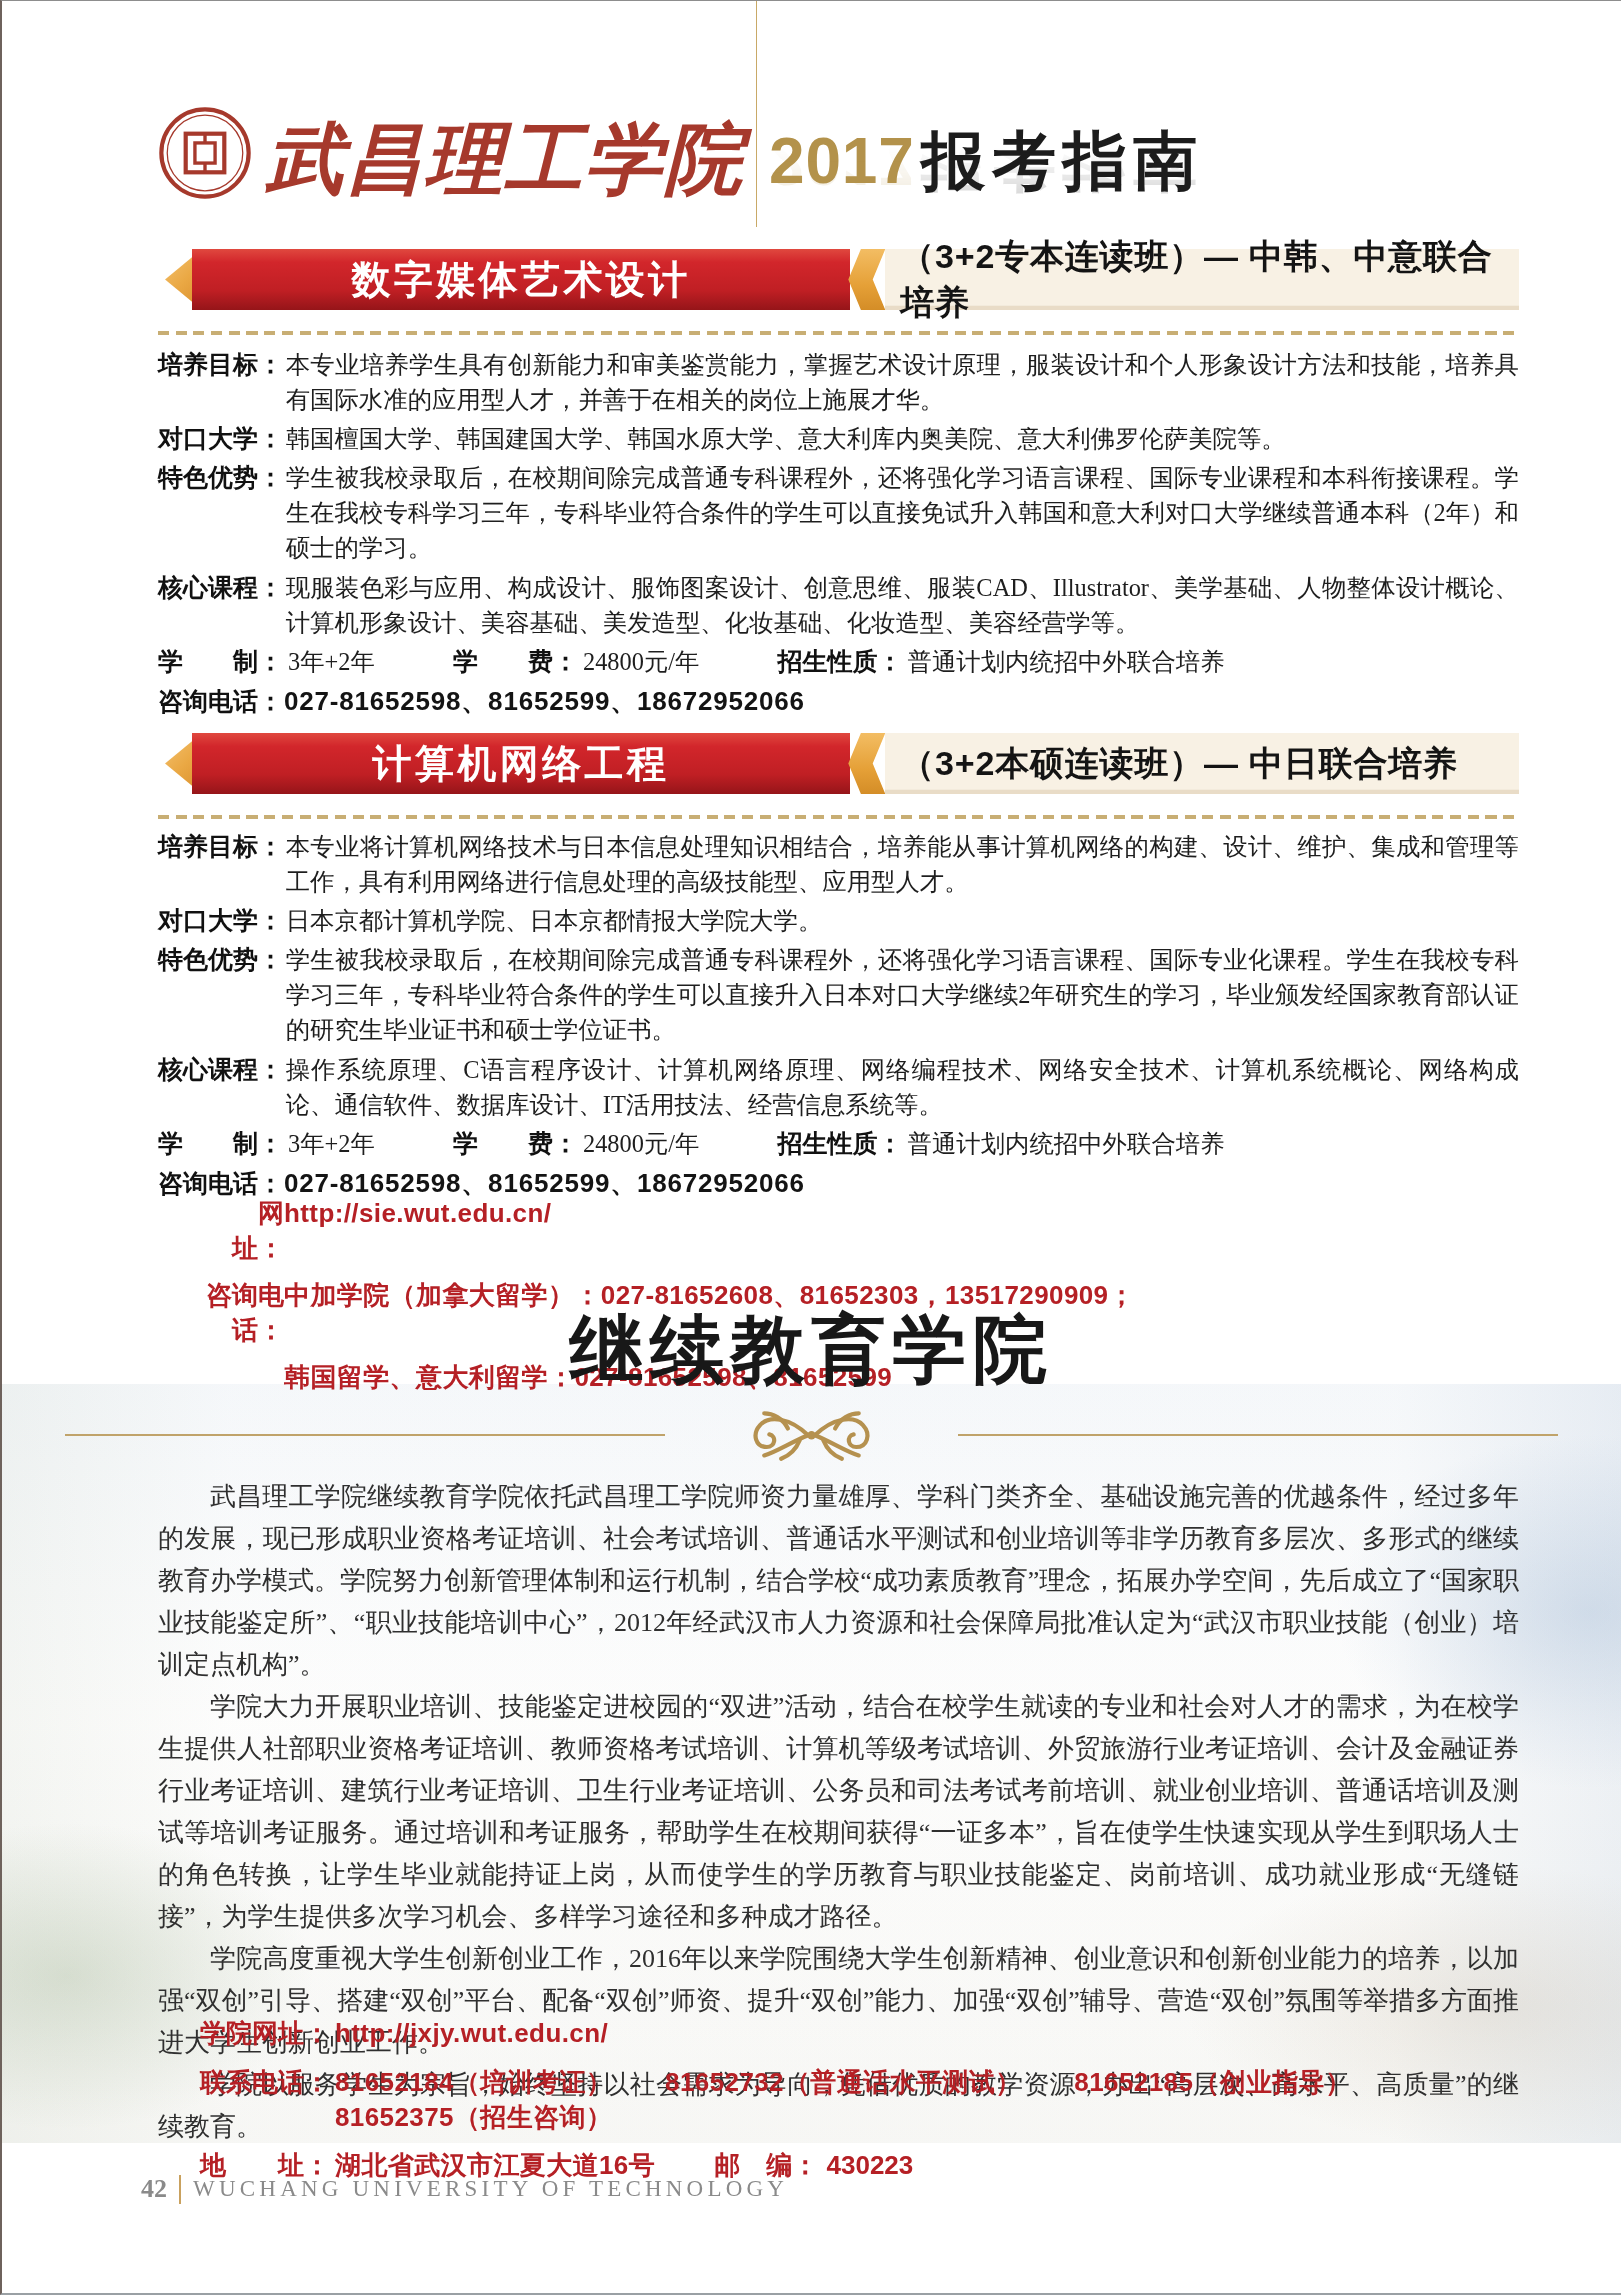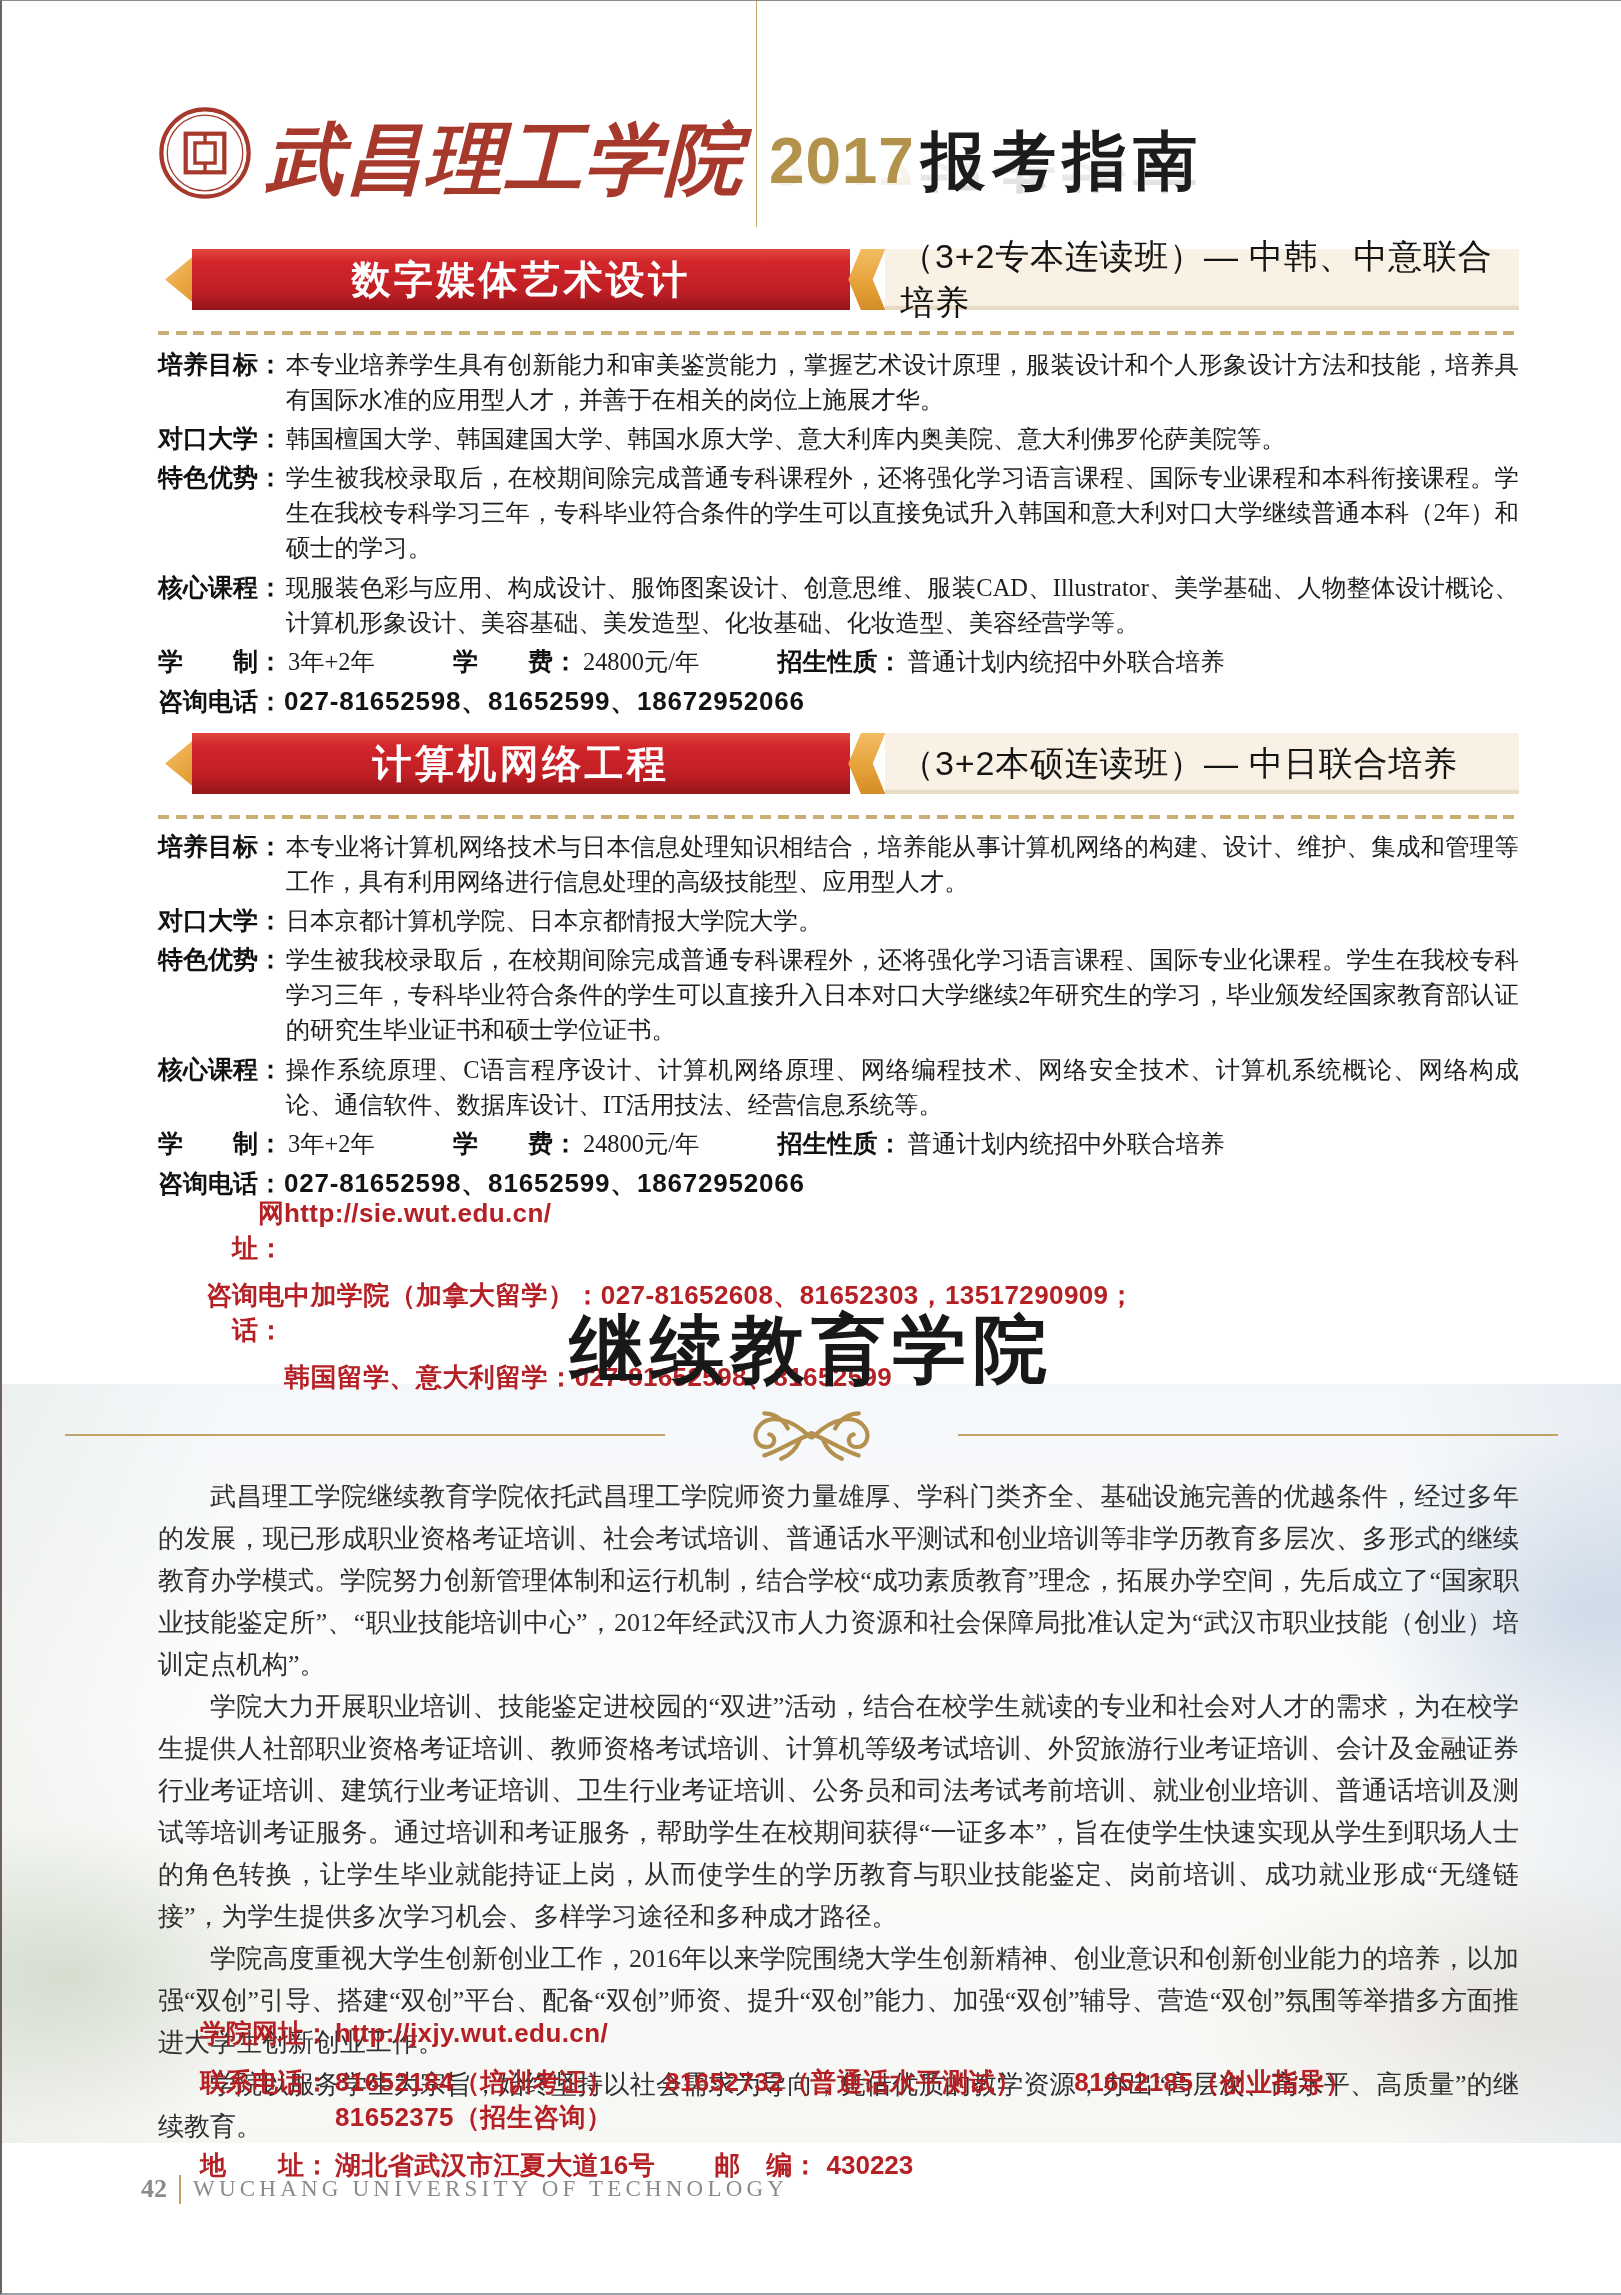--- a/index.html
+++ b/index.html
@@ -53,21 +53,21 @@
   .ribbon{
     flex:0 0 37px; margin:0 0 0 -1.7px;
     background:linear-gradient(180deg,#f3bd63 0%,#e5a037 60%,#d48d27 100%);
     clip-path:polygon(34% 0, 100% 0, 66% 50%, 100% 100%, 34% 100%, 0 50%);
   }
   .bar-cream{
     flex:1; display:flex; align-items:center; background:#f8f1e4;
     box-shadow:inset 0 -4.2px 0 rgba(186,160,110,.25);
     padding-left:15px;
   }
-  .bar-cream .t{color:#141414; font-weight:400; font-size:34px; letter-spacing:0.8px;}
+  .bar-cream .t{color:#141414; font-weight:700; font-size:34px; letter-spacing:0.8px;}
   .dashes{
     position:absolute; left:156px; width:1361px; height:4.2px;
     background:repeating-linear-gradient(90deg,#c8ae74 0 11px, rgba(0,0,0,0) 11px 17.7px);
   }
   .dashes.d1{top:330px;} .dashes.d2{top:814px;}
   
   .pbody{position:absolute; left:156px; width:1361px;}
   .pbody.body1{top:346px;} .pbody.body2{top:828px;}
   .prow{display:grid; grid-template-columns:126px 1fr; column-gap:1.7px; margin-bottom:4.2px;}
   .prow .lbl{font-weight:700; font-size:25px; line-height:35px; color:#111;}

